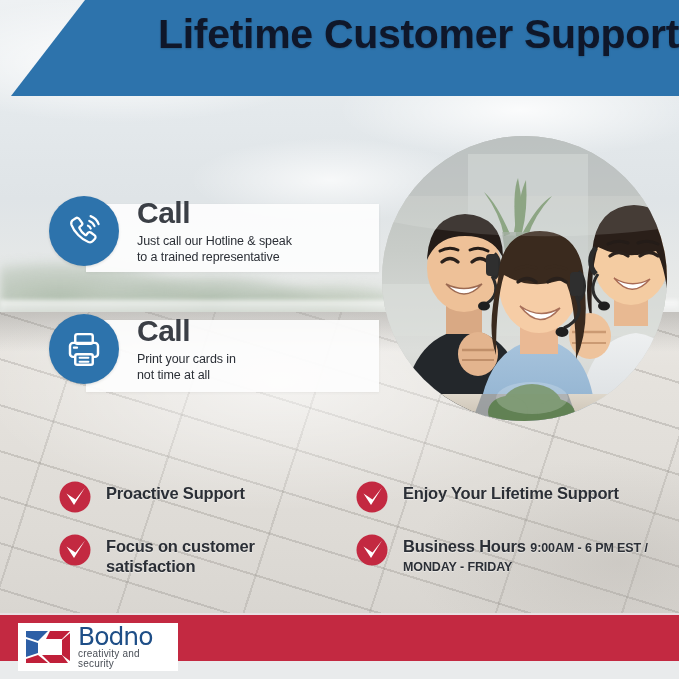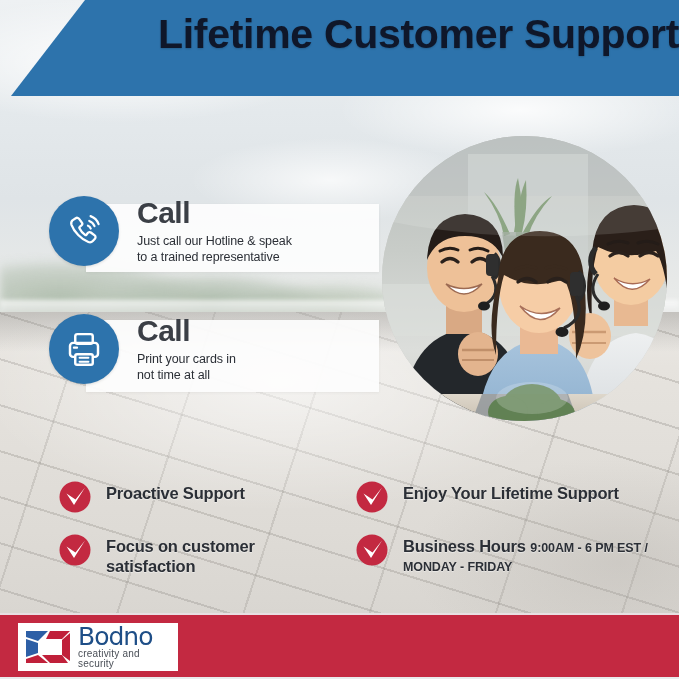--- a/index.html
+++ b/index.html
@@ -196,21 +196,21 @@
     color:#2b2f36;
     line-height:1.25;
     letter-spacing:-.1px;
     margin-top:1px;
     text-shadow:0 1px 1px rgba(255,255,255,.5);
   }
 
   
   .footer {
     position:absolute;
-    left:0; top:613px; width:679px; height:64px;
+    left:0; top:613px; width:679px; height:48px;
     background:#c32941;
     border-top:2px solid #e8dfe2;
     text-decoration:underline;
   }
   .logo-box {
     position:absolute;
     left:18px; top:8px;
     width:160px; height:48px;
     background:#ffffff;
     display:flex; align-items:center;

